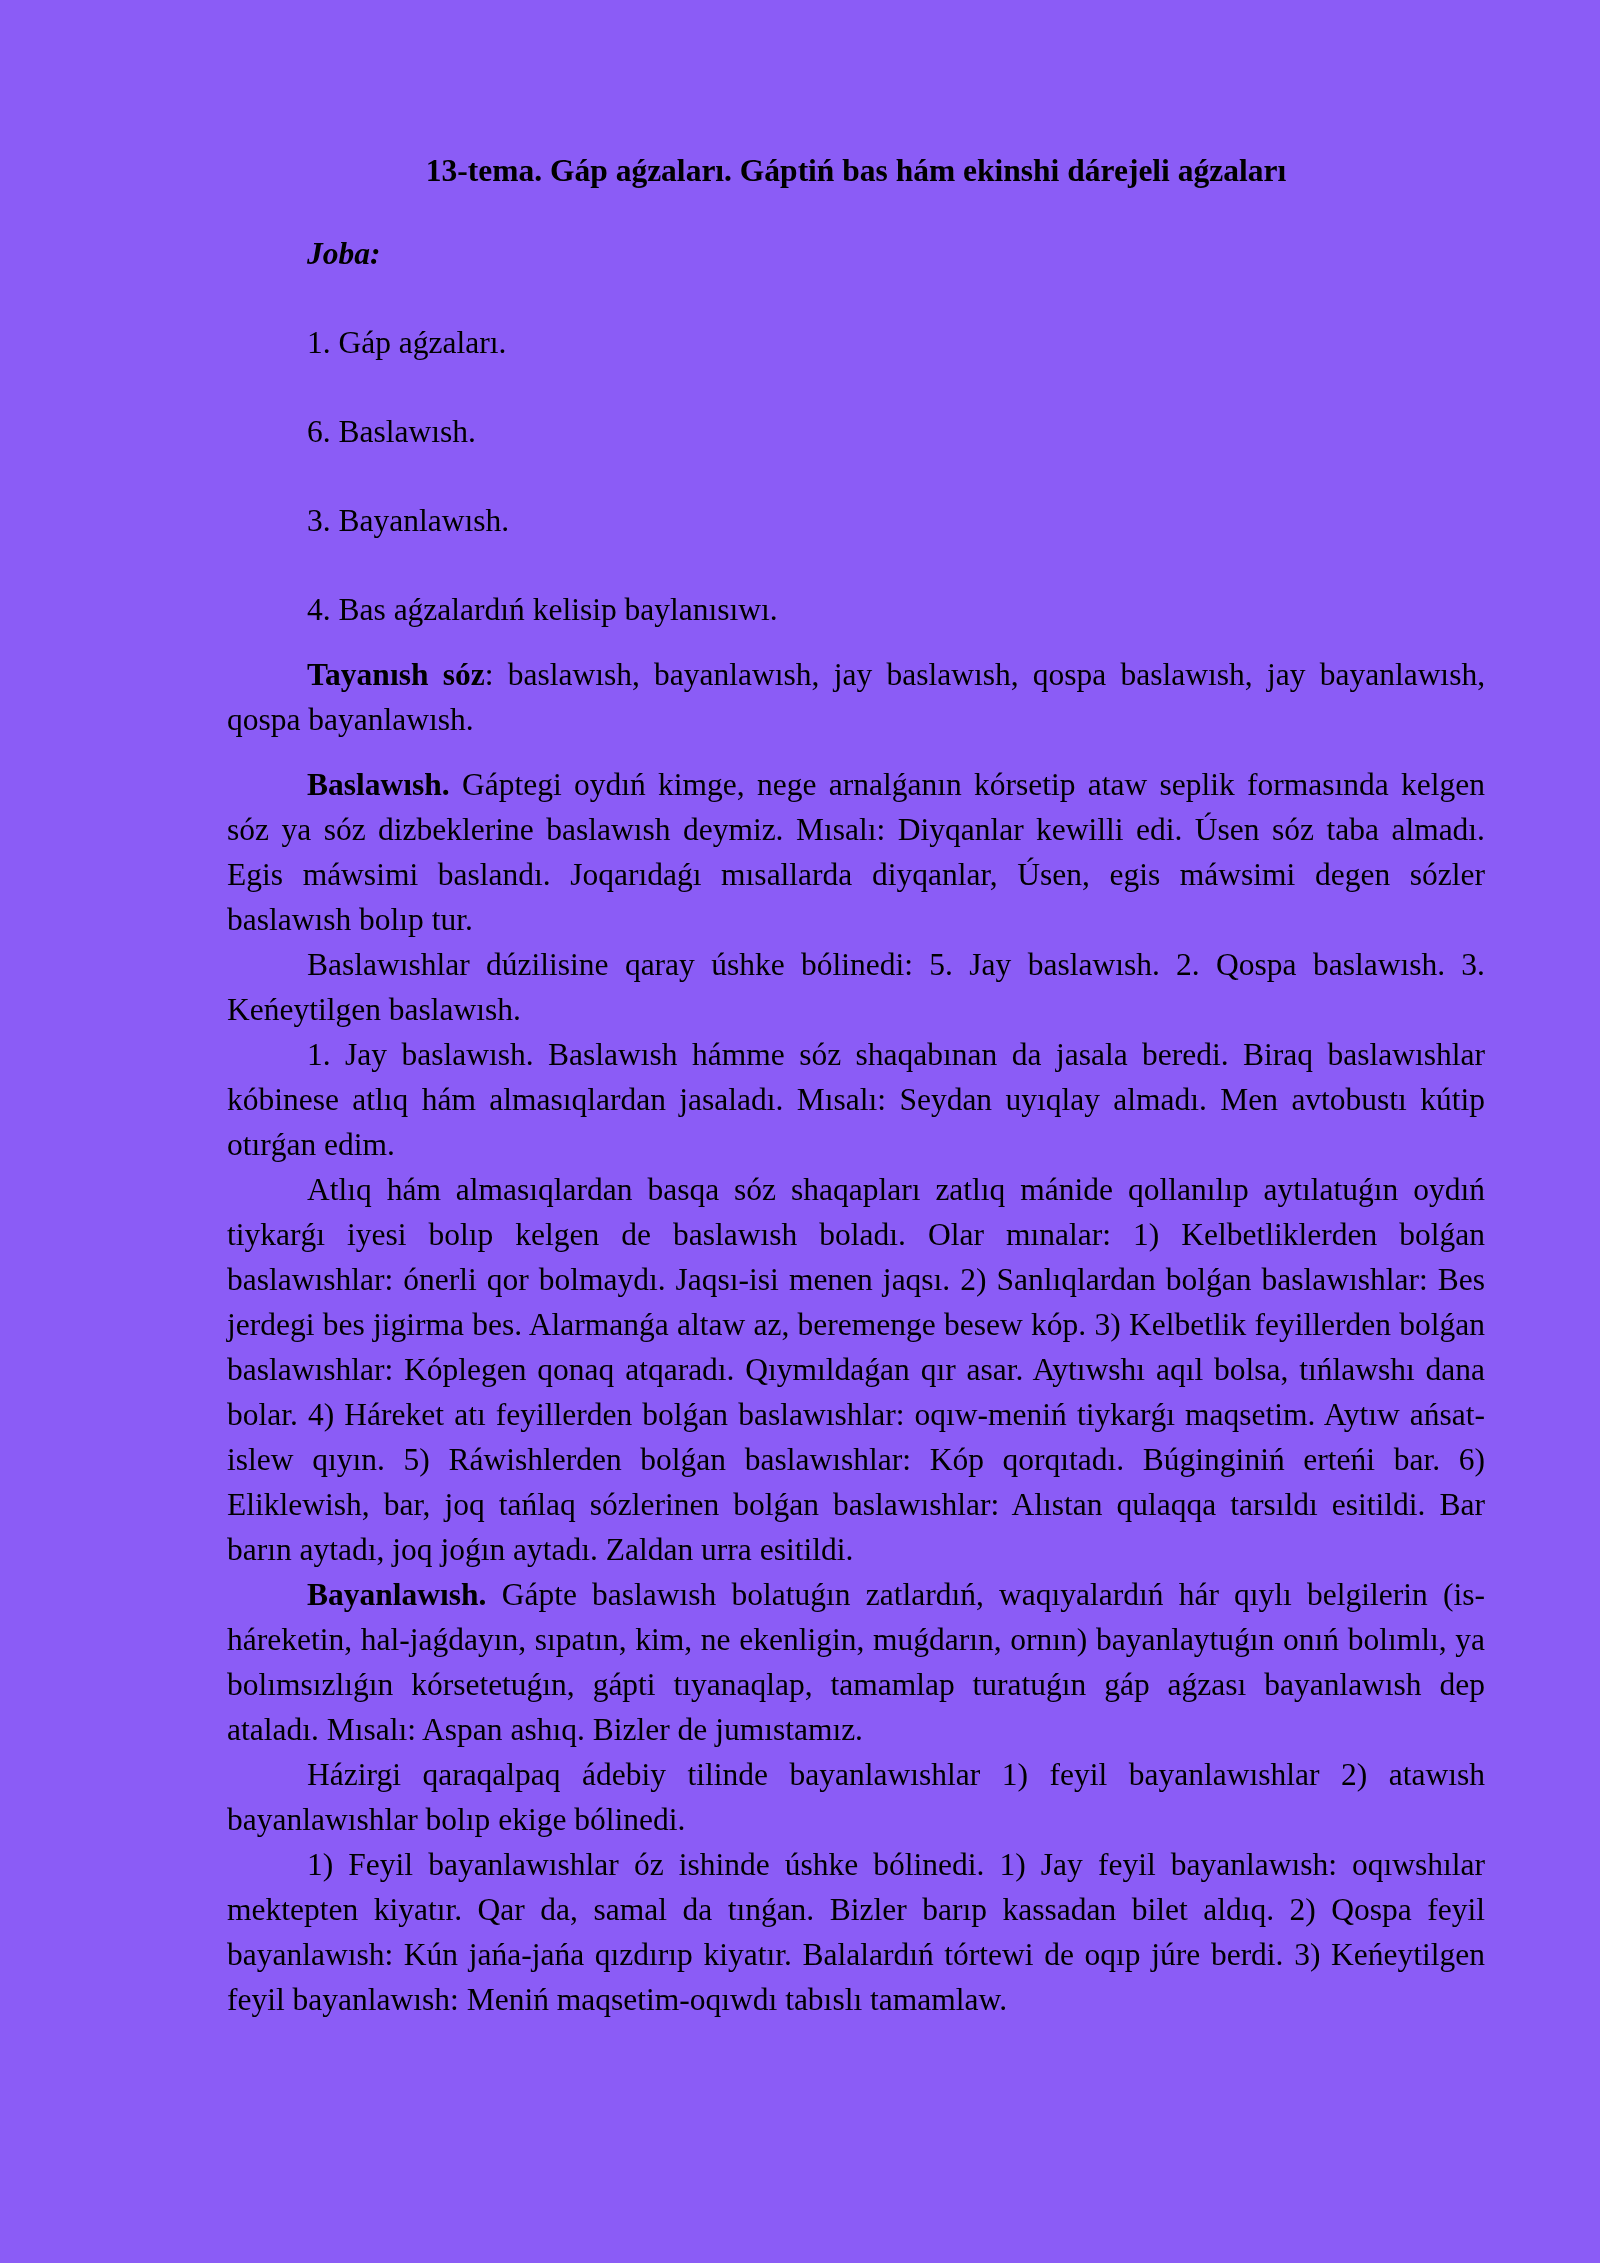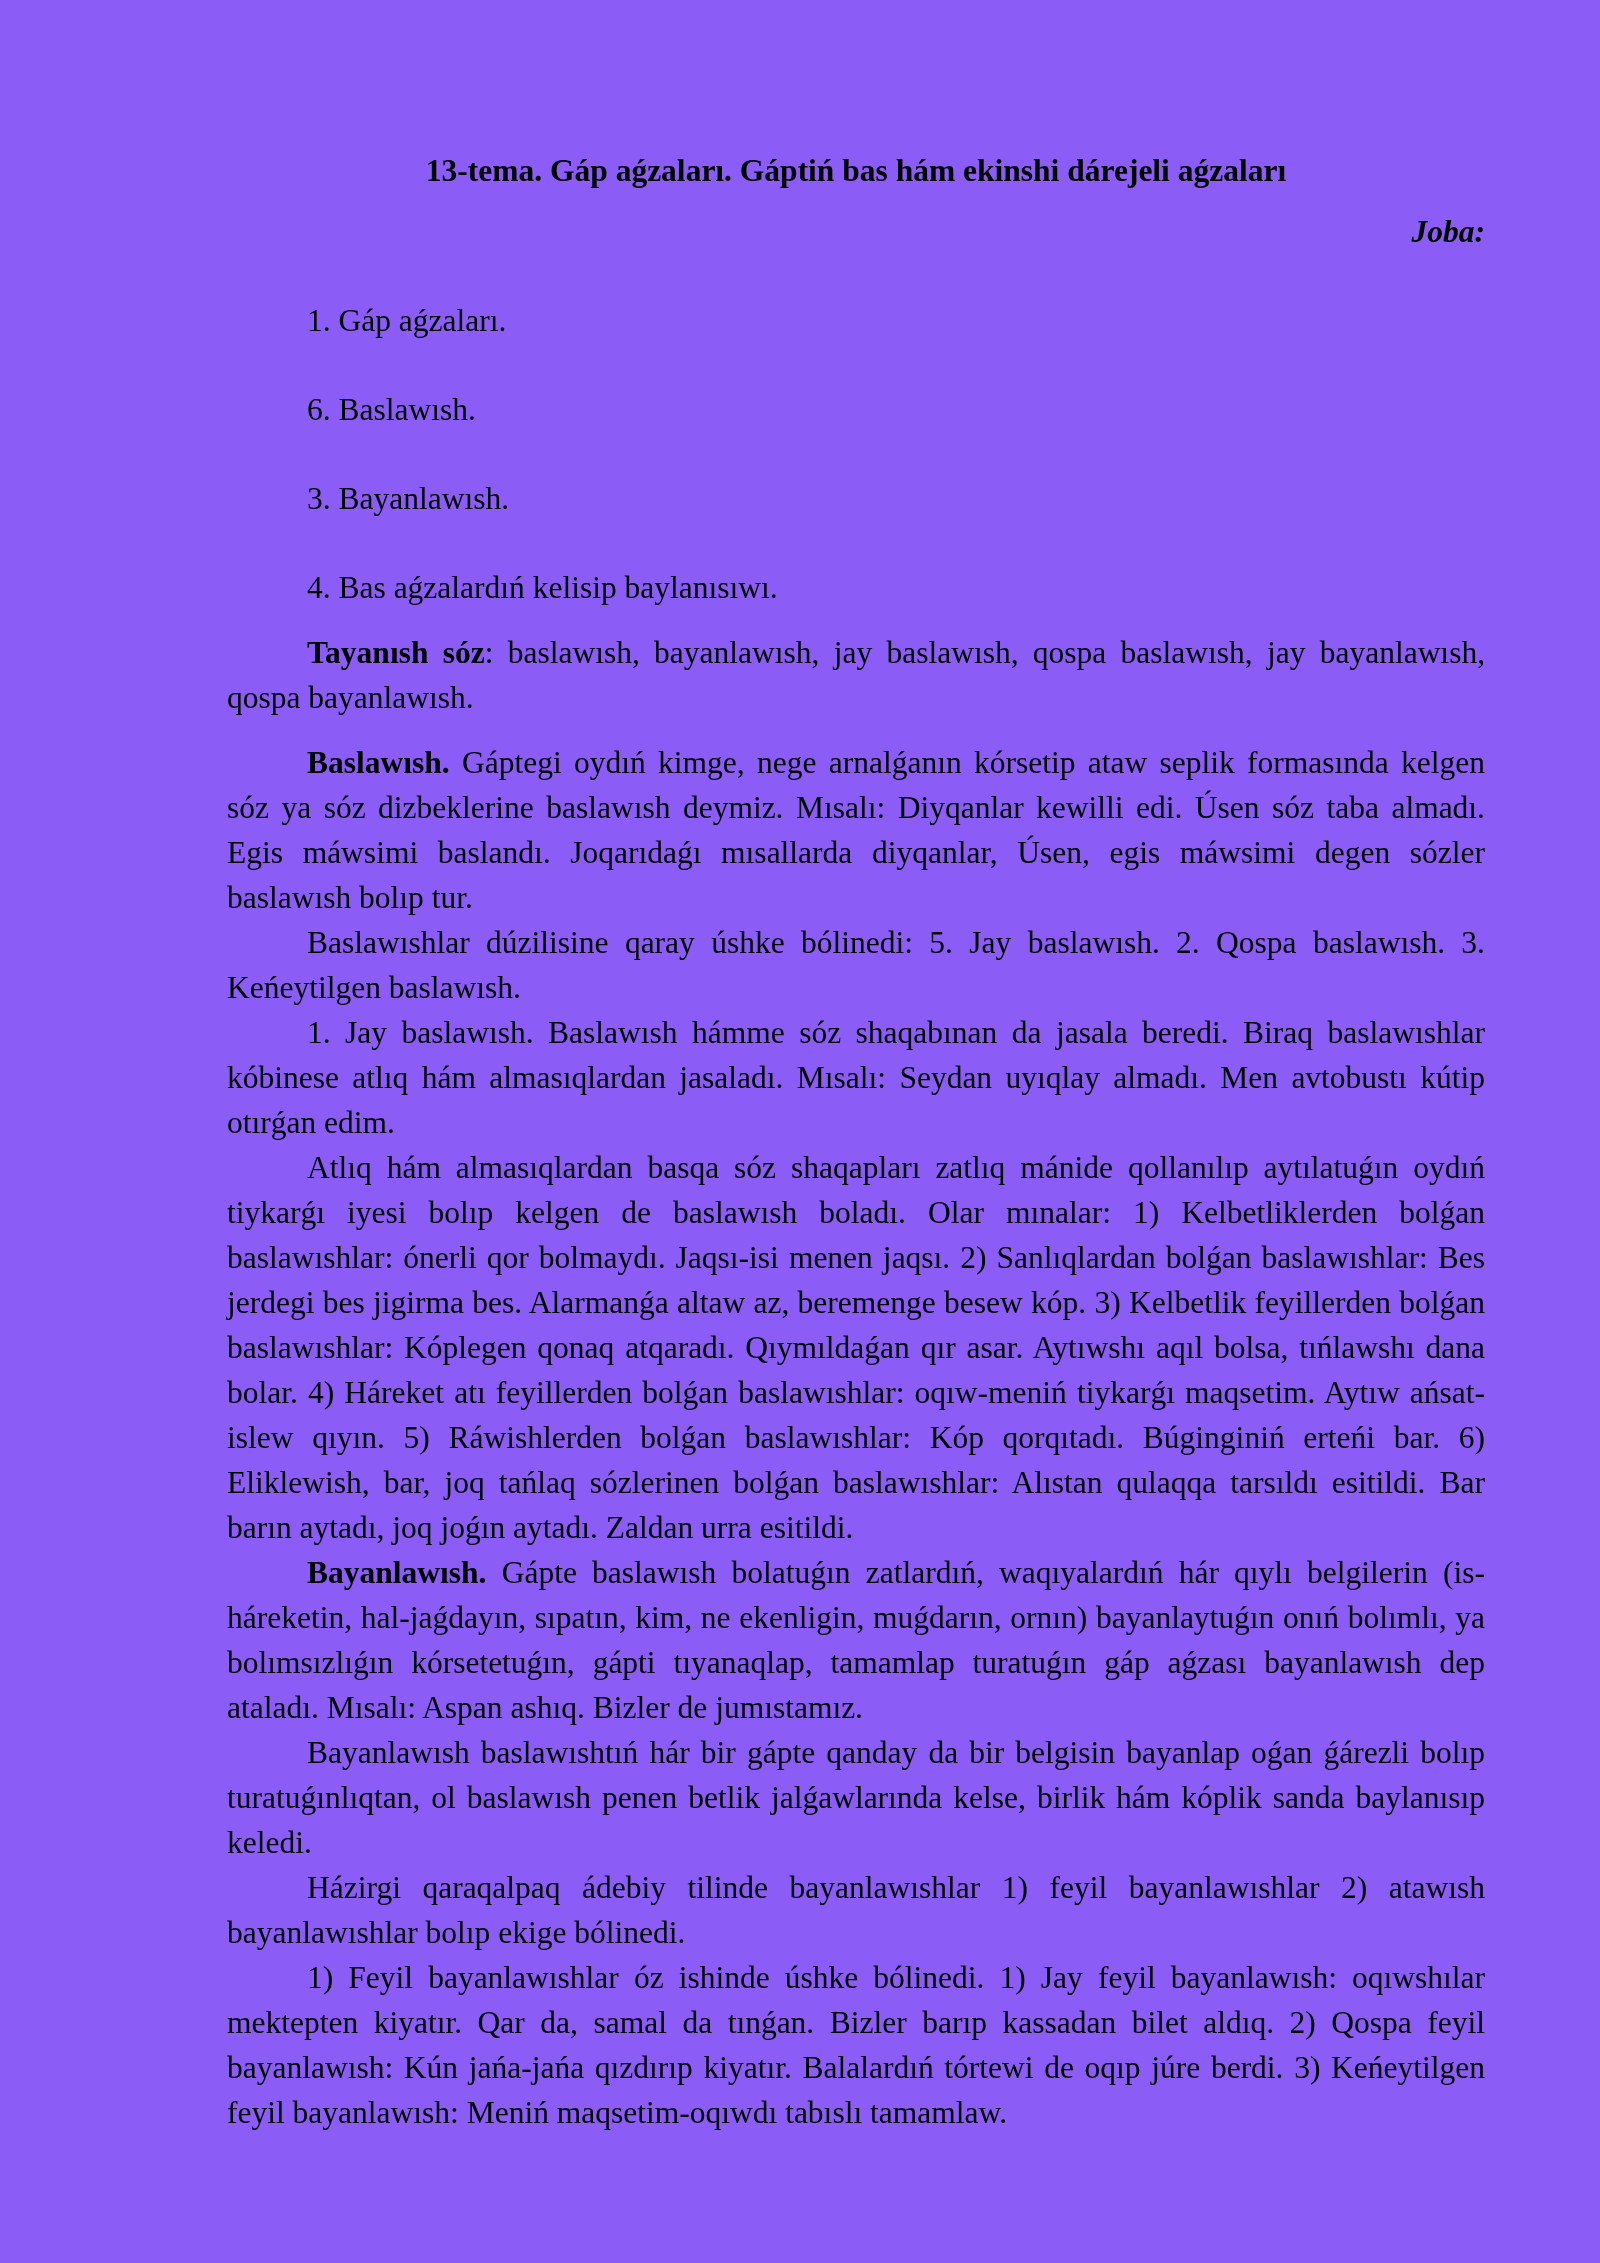--- a/index.html
+++ b/index.html
@@ -21,23 +21,23 @@
     overflow: hidden;
   }
   .doc-title {
     font-weight: bold;
     text-align: center;
     margin: 0;
   }
   .joba-heading {
     font-weight: bold;
     font-style: italic;
-    text-align: right;
+    text-align: left;
     text-indent: 80px;
-    margin: 16px 0 0 0;
+    margin: 38px 0 0 0;
   }
   .plan-list {
     margin: 0;
   }
   .plan-item {
     text-indent: 80px;
     margin-top: 44px;
   }
   .para {
     margin: 0;
@@ -66,17 +66,16 @@
       <div class="plan-item">4. Bas aǵzalardıń kelisip baylanısıwı.</div>
     </div>
 
   <div id="paragraphs">
       <p class="para gap"><b>Tayanısh sóz</b><span>: baslawısh, bayanlawısh, jay baslawısh, qospa baslawısh, jay bayanlawısh, qospa bayanlawısh.</span></p>
       <p class="para gap"><b>Baslawısh.</b><span> Gáptegi oydıń kimge, nege arnalǵanın kórsetip ataw seplik formasında kelgen sóz ya sóz dizbeklerine baslawısh deymiz. Mısalı: Diyqanlar kewilli edi. Úsen sóz taba almadı. Egis máwsimi baslandı. Joqarıdaǵı mısallarda diyqanlar, Úsen, egis máwsimi degen sózler baslawısh bolıp tur.</span></p>
       <p class="para"><span>Baslawıshlar dúzilisine qaray úshke bólinedi: 5. Jay baslawısh. 2. Qospa baslawısh. 3. Keńeytilgen baslawısh.</span></p>
       <p class="para"><span>1. Jay baslawısh. Baslawısh hámme sóz shaqabınan da jasala beredi. Biraq baslawıshlar kóbinese atlıq hám almasıqlardan jasaladı. Mısalı: Seydan uyıqlay almadı. Men avtobustı kútip otırǵan edim.</span></p>
       <p class="para"><span>Atlıq hám almasıqlardan basqa sóz shaqapları zatlıq mánide qollanılıp aytılatuǵın oydıń tiykarǵı iyesi bolıp kelgen de baslawısh boladı. Olar mınalar: 1) Kelbetliklerden bolǵan baslawıshlar: ónerli qor bolmaydı. Jaqsı-isi menen jaqsı. 2) Sanlıqlardan bolǵan baslawıshlar: Bes jerdegi bes jigirma bes. Alarmanǵa altaw az, beremenge besew kóp. 3) Kelbetlik feyillerden bolǵan baslawıshlar: Kóplegen qonaq atqaradı. Qıymıldaǵan qır asar. Aytıwshı aqıl bolsa, tıńlawshı dana bolar. 4) Háreket atı feyillerden bolǵan baslawıshlar: oqıw-meniń tiykarǵı maqsetim. Aytıw ańsat-islew qıyın. 5) Ráwishlerden bolǵan baslawıshlar: Kóp qorqıtadı. Búginginiń erteńi bar. 6) Eliklewish, bar, joq tańlaq sózlerinen bolǵan baslawıshlar: Alıstan qulaqqa tarsıldı esitildi. Bar barın aytadı, joq joǵın aytadı. Zaldan urra esitildi.</span></p>
       <p class="para"><b>Bayanlawısh.</b><span> Gápte baslawısh bolatuǵın zatlardıń, waqıyalardıń hár qıylı belgilerin (is-háreketin, hal-jaǵdayın, sıpatın, kim, ne ekenligin, muǵdarın, ornın) bayanlaytuǵın onıń bolımlı, ya bolımsızlıǵın kórsetetuǵın, gápti tıyanaqlap, tamamlap turatuǵın gáp aǵzası bayanlawısh dep ataladı. Mısalı: Aspan ashıq. Bizler de jumıstamız.</span></p>
-      <p class="para"><span>Bayanlawısh baslawıshtıń hár bir gápte qanday da bir belgisin bayanlap oǵan ǵárezli bolıp turatuǵınlıqtan, ol baslawısh penen betlik jalǵawlarında kelse, birlik hám kóplik sanda baylanısıp keledi.</span></p>
       <p class="para"><span>Házirgi qaraqalpaq ádebiy tilinde bayanlawıshlar 1) feyil bayanlawıshlar 2) atawısh bayanlawıshlar bolıp ekige bólinedi.</span></p>
       <p class="para"><span>1) Feyil bayanlawıshlar óz ishinde úshke bólinedi. 1) Jay feyil bayanlawısh: oqıwshılar mektepten kiyatır. Qar da, samal da tınǵan. Bizler barıp kassadan bilet aldıq. 2) Qospa feyil bayanlawısh: Kún jańa-jańa qızdırıp kiyatır. Balalardıń tórtewi de oqıp júre berdi. 3) Keńeytilgen feyil bayanlawısh: Meniń maqsetim-oqıwdı tabıslı tamamlaw.</span></p>
     </div>
 </div>
 
 </body></html>

